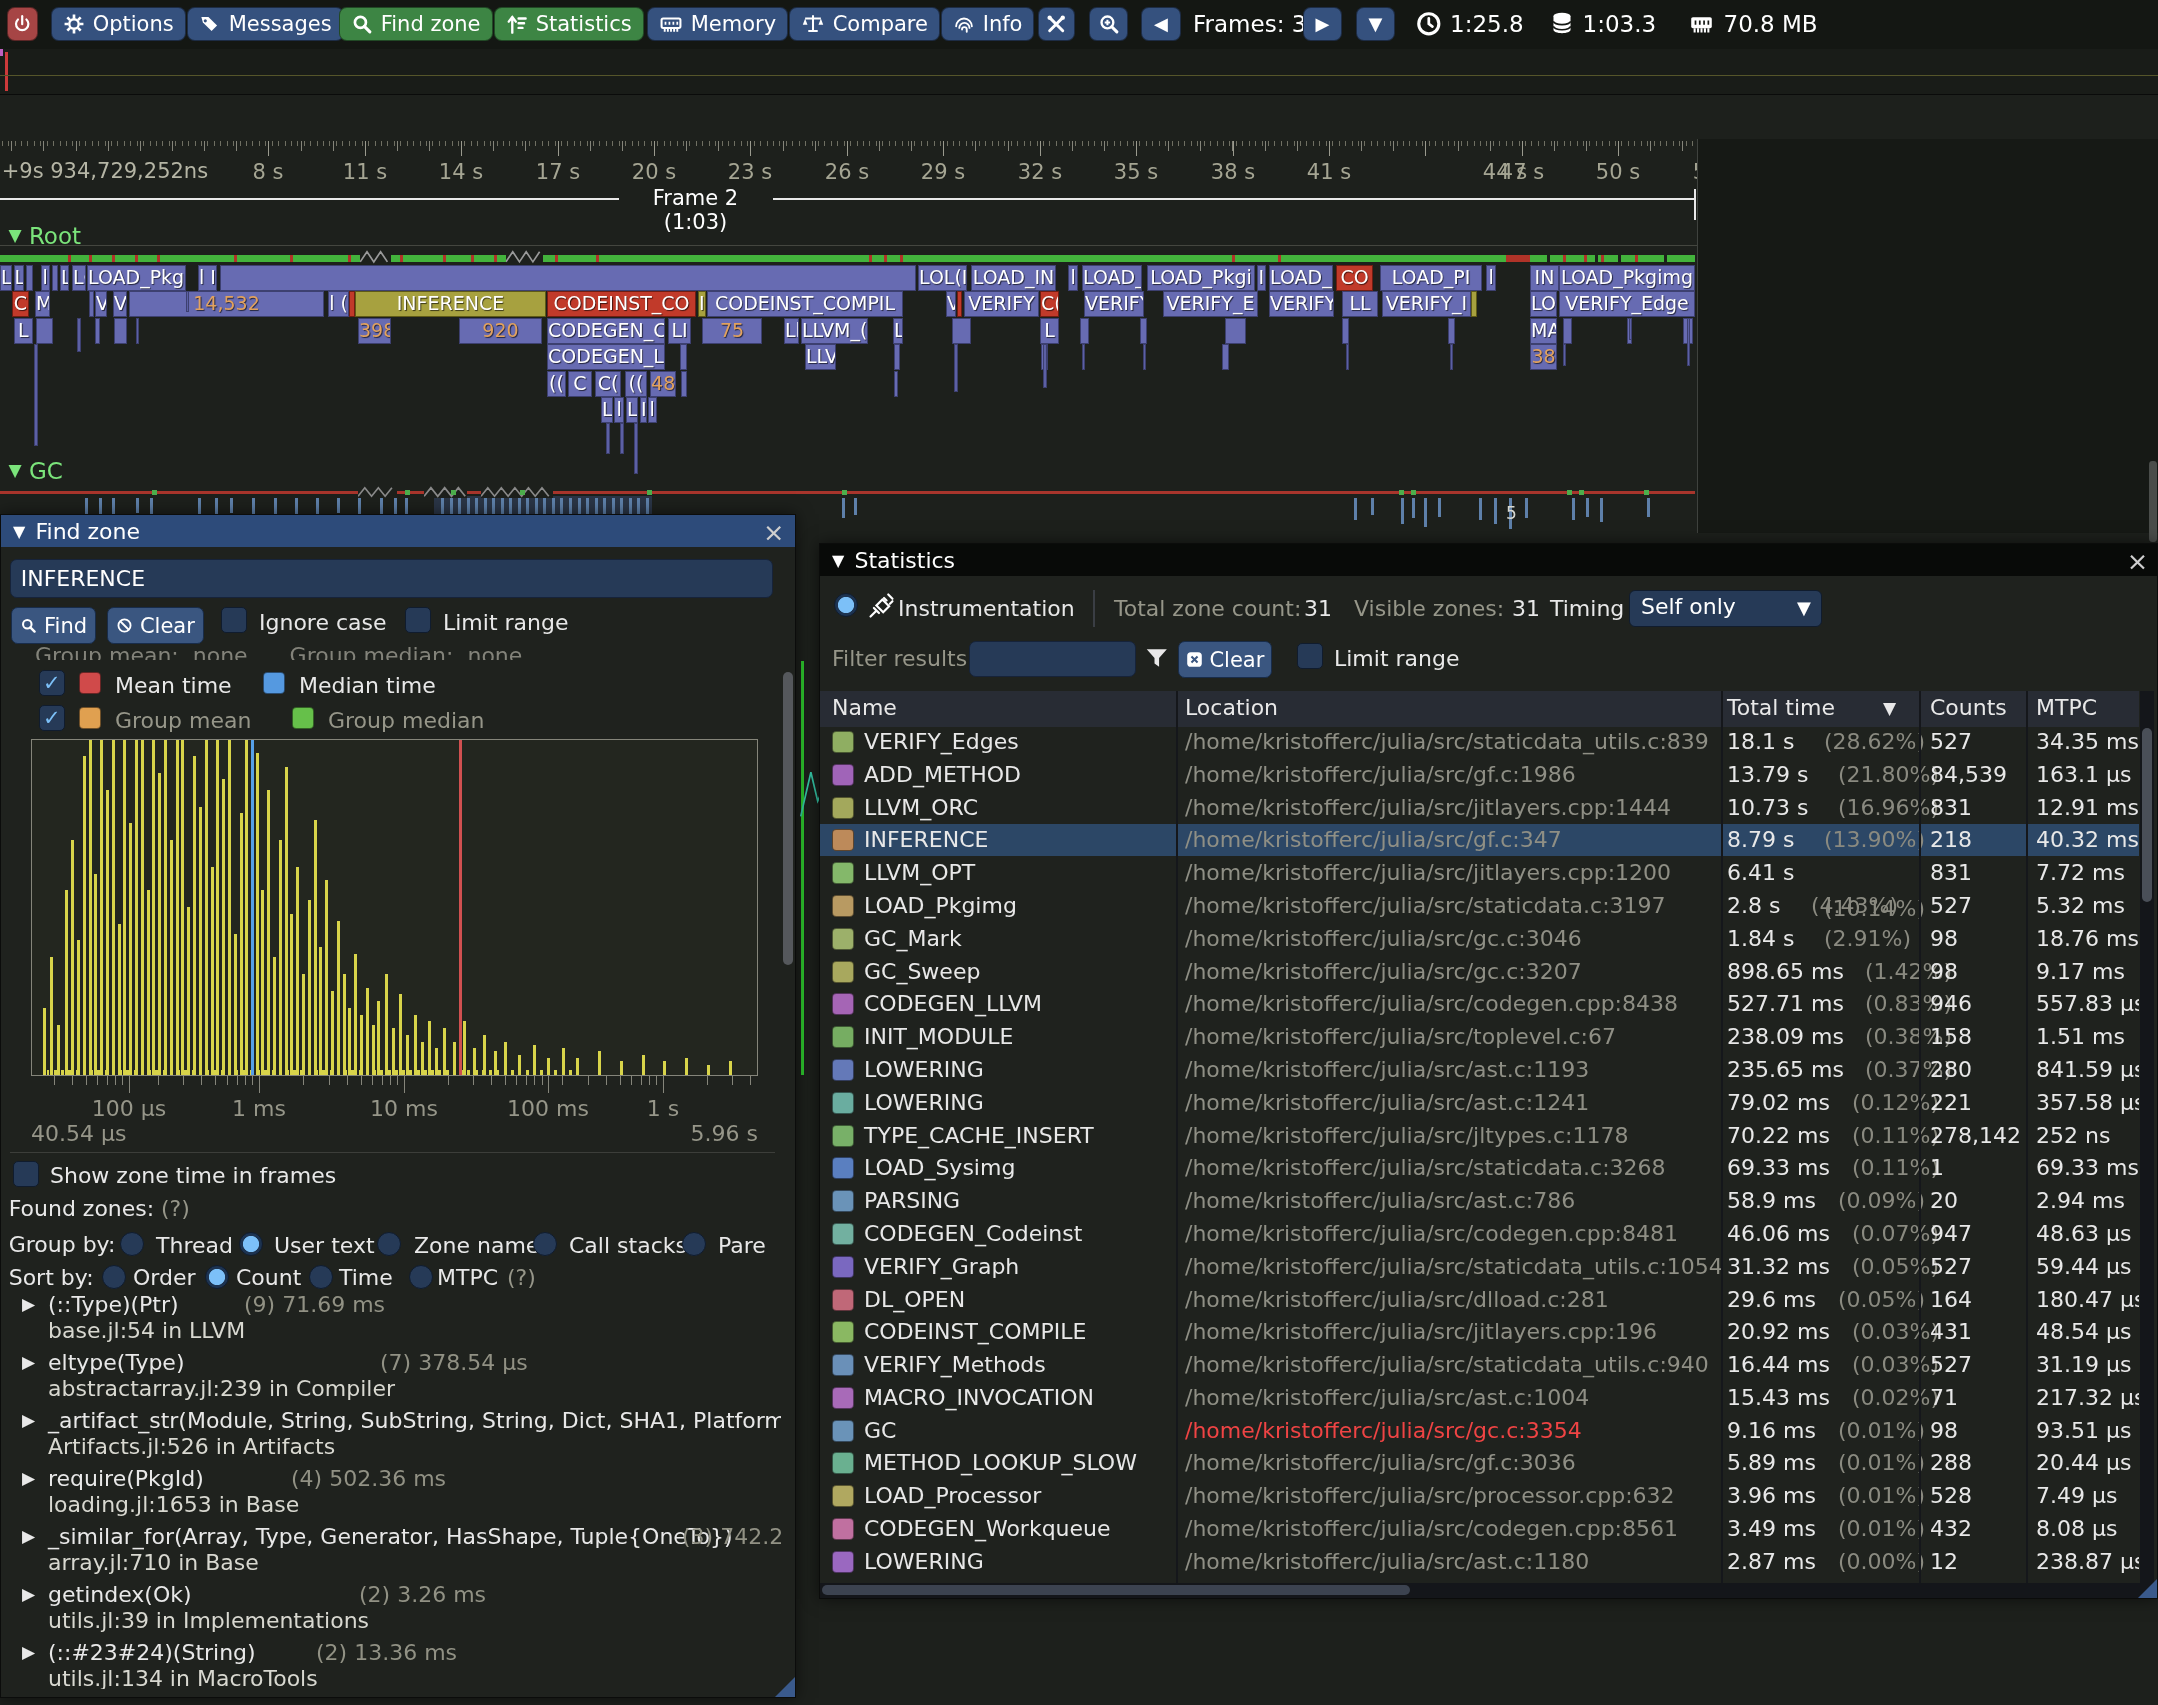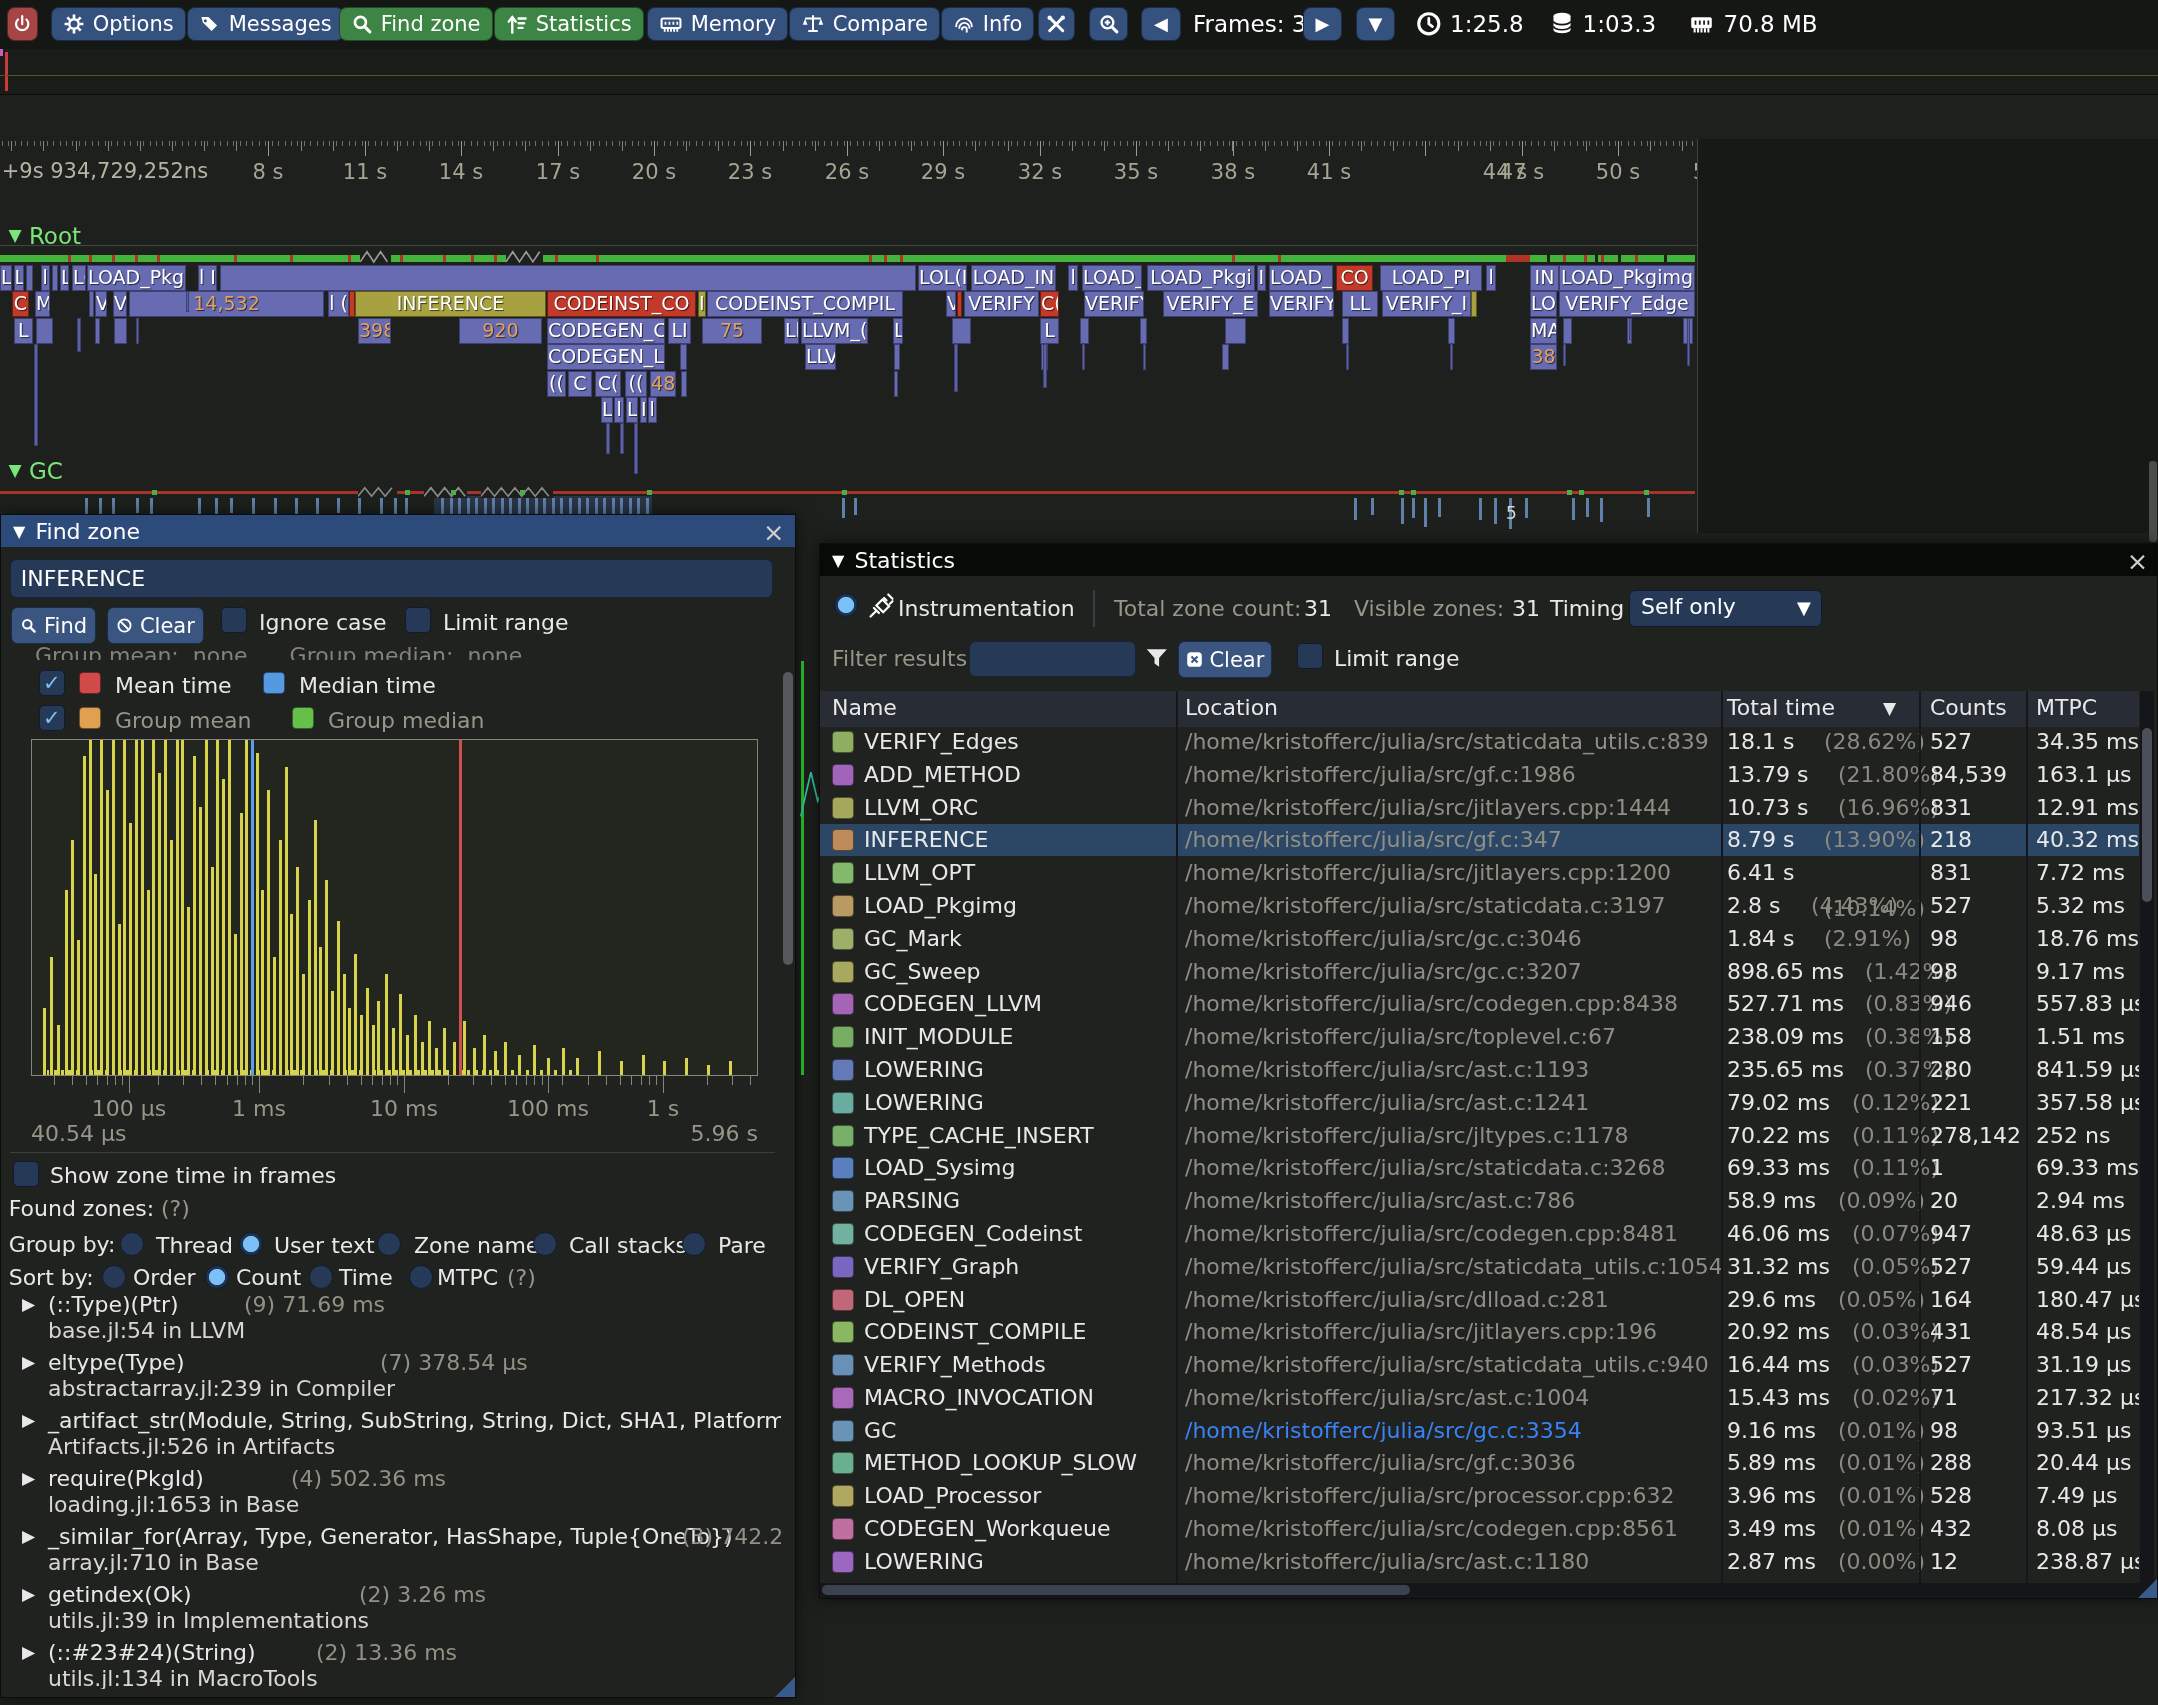--- a/index.html
+++ b/index.html
@@ -623,20 +623,26 @@
       <div class="rlabel" style="left:1811px;">56 s</div>
       <div class="rtick" style="left:1908px;height:15.3px;background:#9a9a8e;"></div>
       <div class="rlabel" style="left:1908px;">59 s</div>
       <div class="rtick" style="left:2004px;height:15.3px;background:#9a9a8e;"></div>
       <div class="rlabel" style="left:2004px;">1:02</div>
       <div class="rtick" style="left:2100px;height:15.3px;background:#9a9a8e;"></div>
       <div class="rlabel" style="left:2100px;">1:05</div>
     </div>
   <div class="abs" style="left:1.7px;top:159px;font-size:21px;color:#b5b5a5;">+9s 934,729,252ns</div>
 
+  <div id="framerow" class="abs" style="left:0;top:183px;width:2158px;height:39px;">
+    <div class="abs" style="left:0;top:15.3px;width:619px;height:1.7px;background:#e8e8e8;"></div>
+    <div class="abs" style="left:773px;top:15.3px;width:923px;height:1.7px;background:#e8e8e8;"></div>
+    <div class="abs" style="left:619px;top:3.4px;width:153px;text-align:center;font-size:21px;color:#fff;">Frame 2 (1:03)</div>
+    <div class="abs" style="left:1694px;top:6px;width:1.7px;height:31px;background:#e8e8e8;"></div>
+  </div>
 
   <div class="seclabel" style="left:8.5px;top:223px;"><span class="tri">▼</span> <span>Root</span></div>
   <div class="abs" style="left:0;top:245px;width:2158px;height:0.9px;background:#44463f;"></div>
 
   <div id="framebar" class="abs" style="left:0;top:255px;width:1695px;height:6.8px;">
       <div style="position:absolute;left:0;top:0;width:1695px;height:6.8px;background:#43b33c;"></div>
       <div style="position:absolute;left:360px;top:-5.1px;width:31px;height:13.6px;background:#1d201c;">
         <svg width="31" height="13.6" style="display:block" viewBox="0 0 36 16">
           <polyline points="0,14 8,2 16,14 24,2 32,14 " fill="none" stroke="#9a9a9a" stroke-width="2"></polyline>
         </svg>
@@ -1457,21 +1463,21 @@
           <div class="scell white" style="left:44px;">MACRO_INVOCATION</div>
           <div class="scell" style="left:365px;color:#8f8f85;">/home/kristofferc/julia/src/ast.c:1004</div>
           <div class="scell white" style="left:907px;">15.43 ms</div>
           <div class="scell" style="left:1032px;color:#8a8a80;">(0.02%)</div>
           <div class="scell white" style="left:1110px;">71</div>
           <div class="scell white" style="left:1216px;">217.32 μs</div>
         </div>
         <div class="srow" style="top:689px;">
           <div class="swatch" style="left: 12px; top: 5.1px; background: rgb(106, 147, 184);"></div>
           <div class="scell white" style="left:44px;">GC</div>
-          <div class="scell" style="left:365px;color:#3b82f6;">/home/kristofferc/julia/src/gc.c:3354</div>
+          <div class="scell" style="left:365px;color:#ef4444;">/home/kristofferc/julia/src/gc.c:3354</div>
           <div class="scell white" style="left:907px;">9.16 ms</div>
           <div class="scell" style="left:1018px;color:#8a8a80;">(0.01%)</div>
           <div class="scell white" style="left:1110px;">98</div>
           <div class="scell white" style="left:1216px;">93.51 μs</div>
         </div>
         <div class="srow" style="top:721px;">
           <div class="swatch" style="left: 12px; top: 5.1px; background: rgb(106, 176, 144);"></div>
           <div class="scell white" style="left:44px;">METHOD_LOOKUP_SLOW</div>
           <div class="scell" style="left:365px;color:#8f8f85;">/home/kristofferc/julia/src/gf.c:3036</div>
           <div class="scell white" style="left:907px;">5.89 ms</div>

